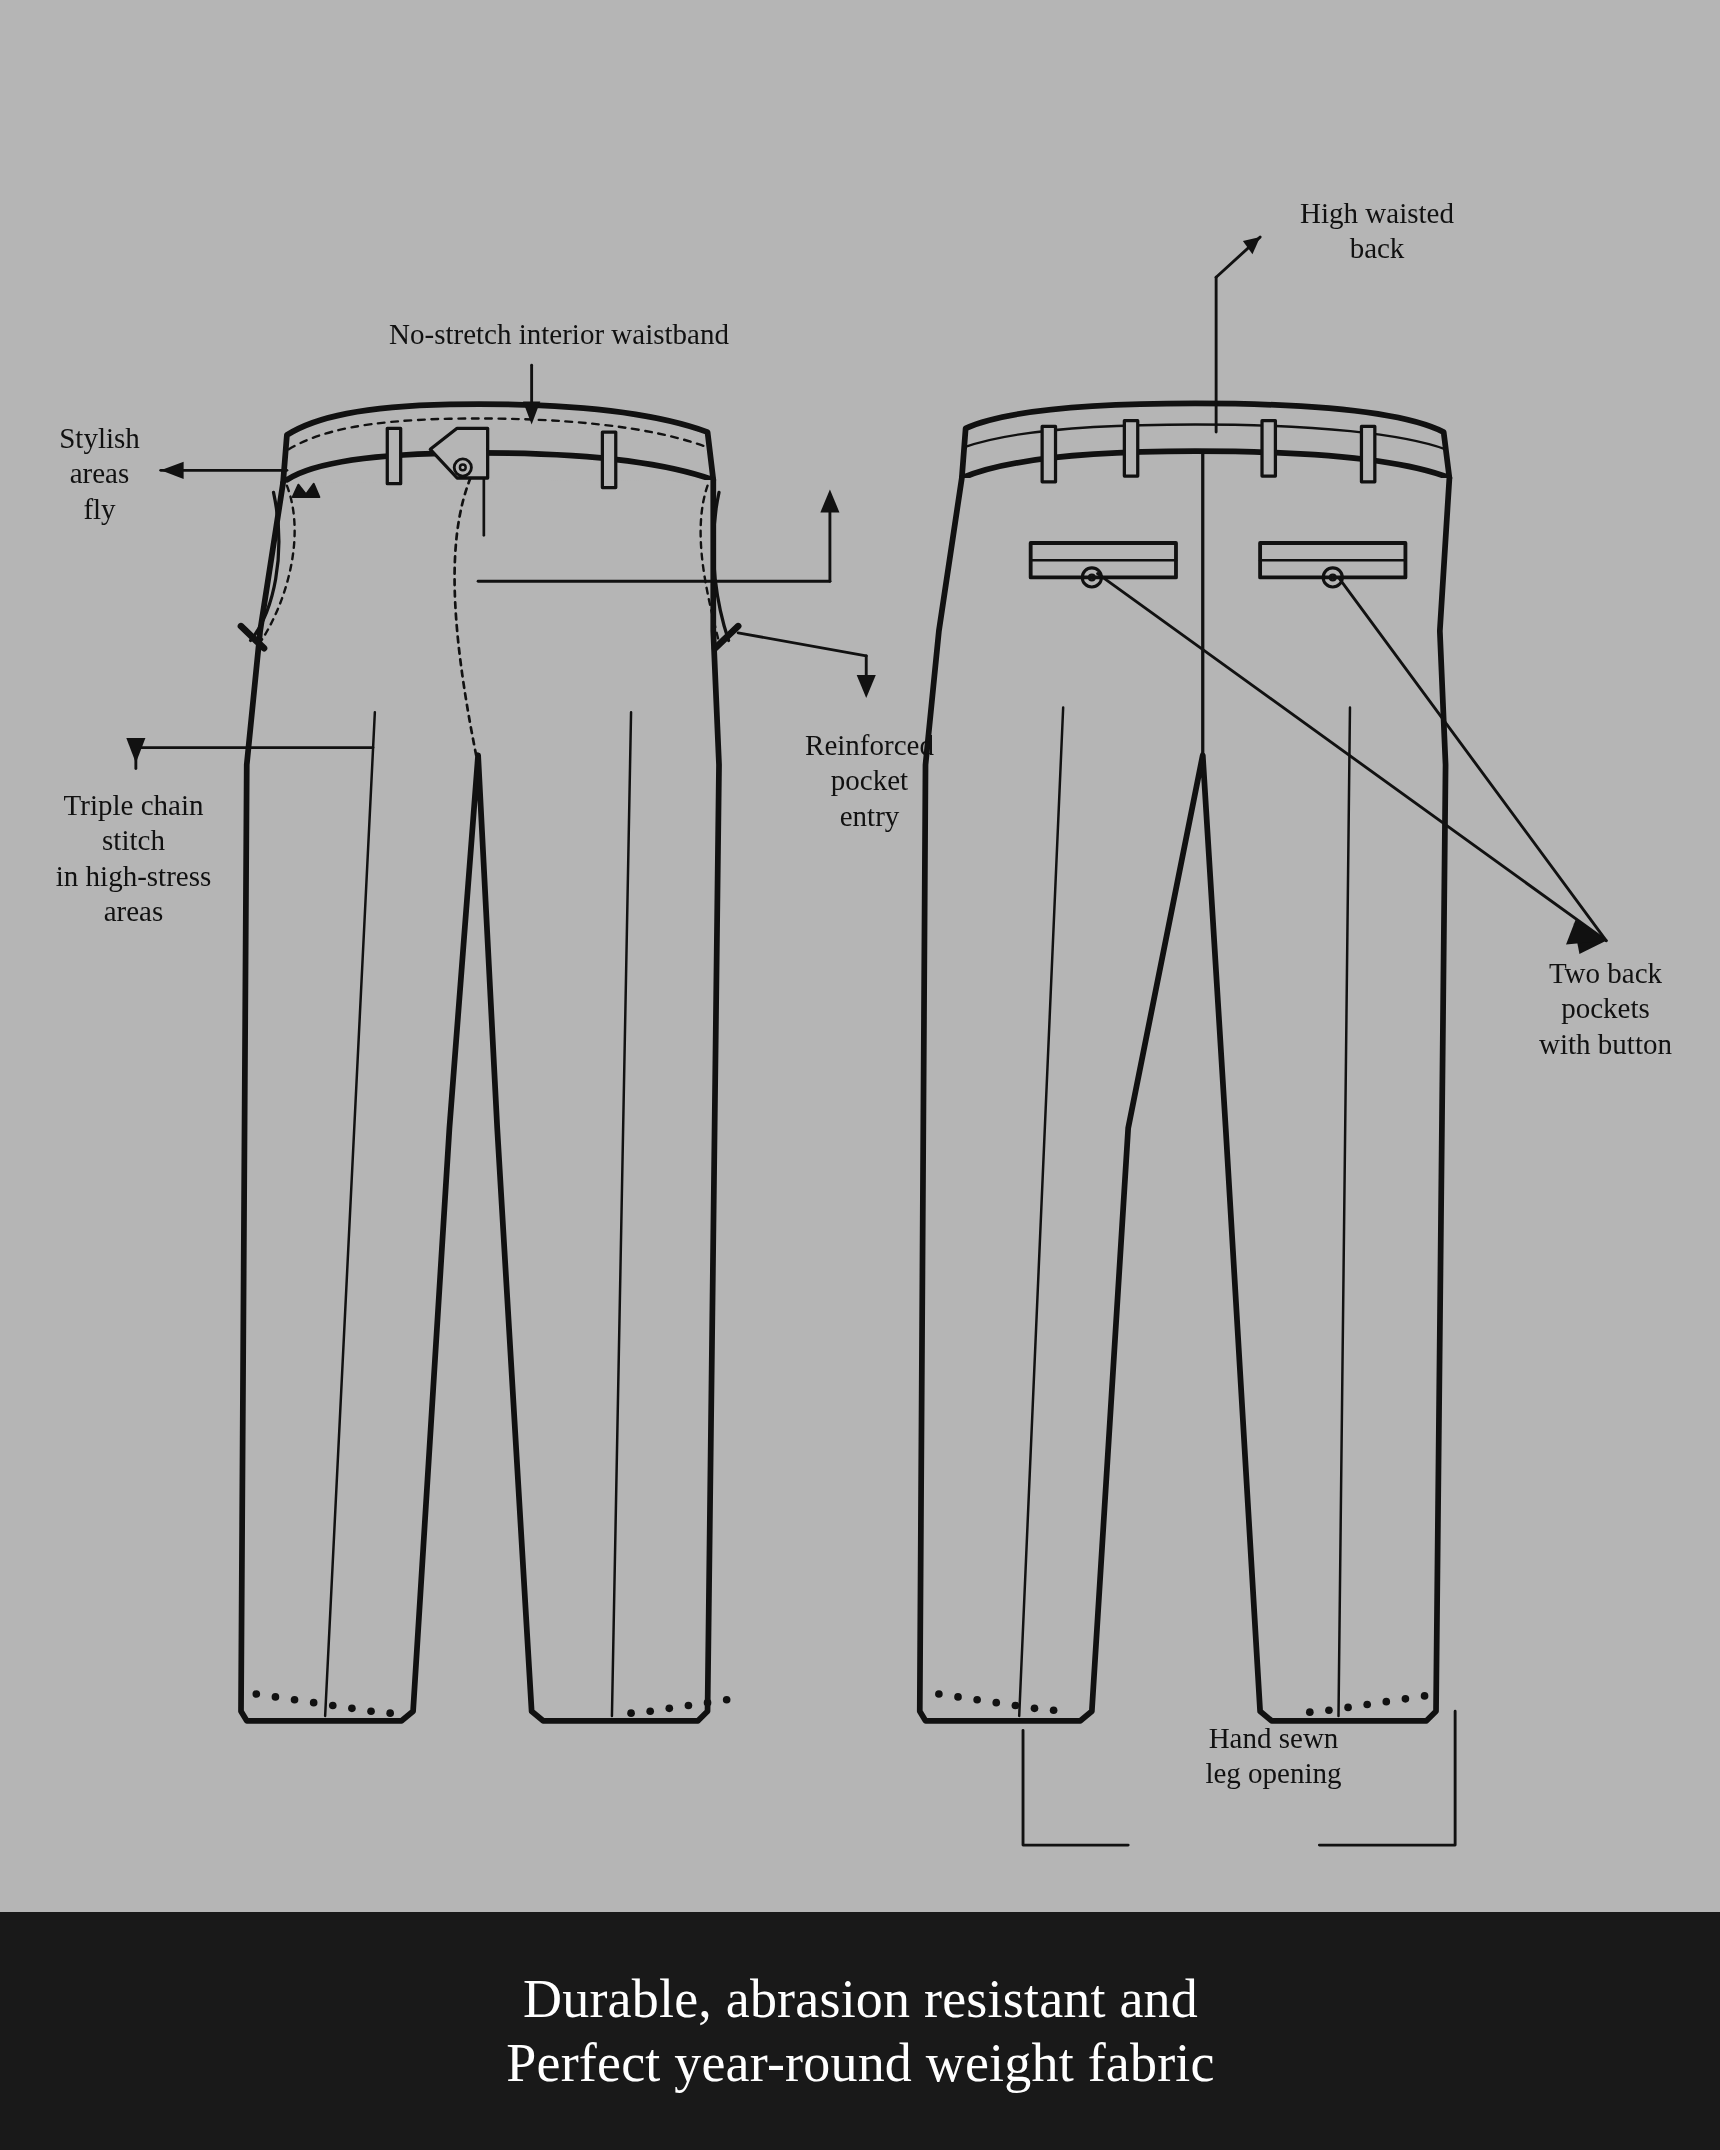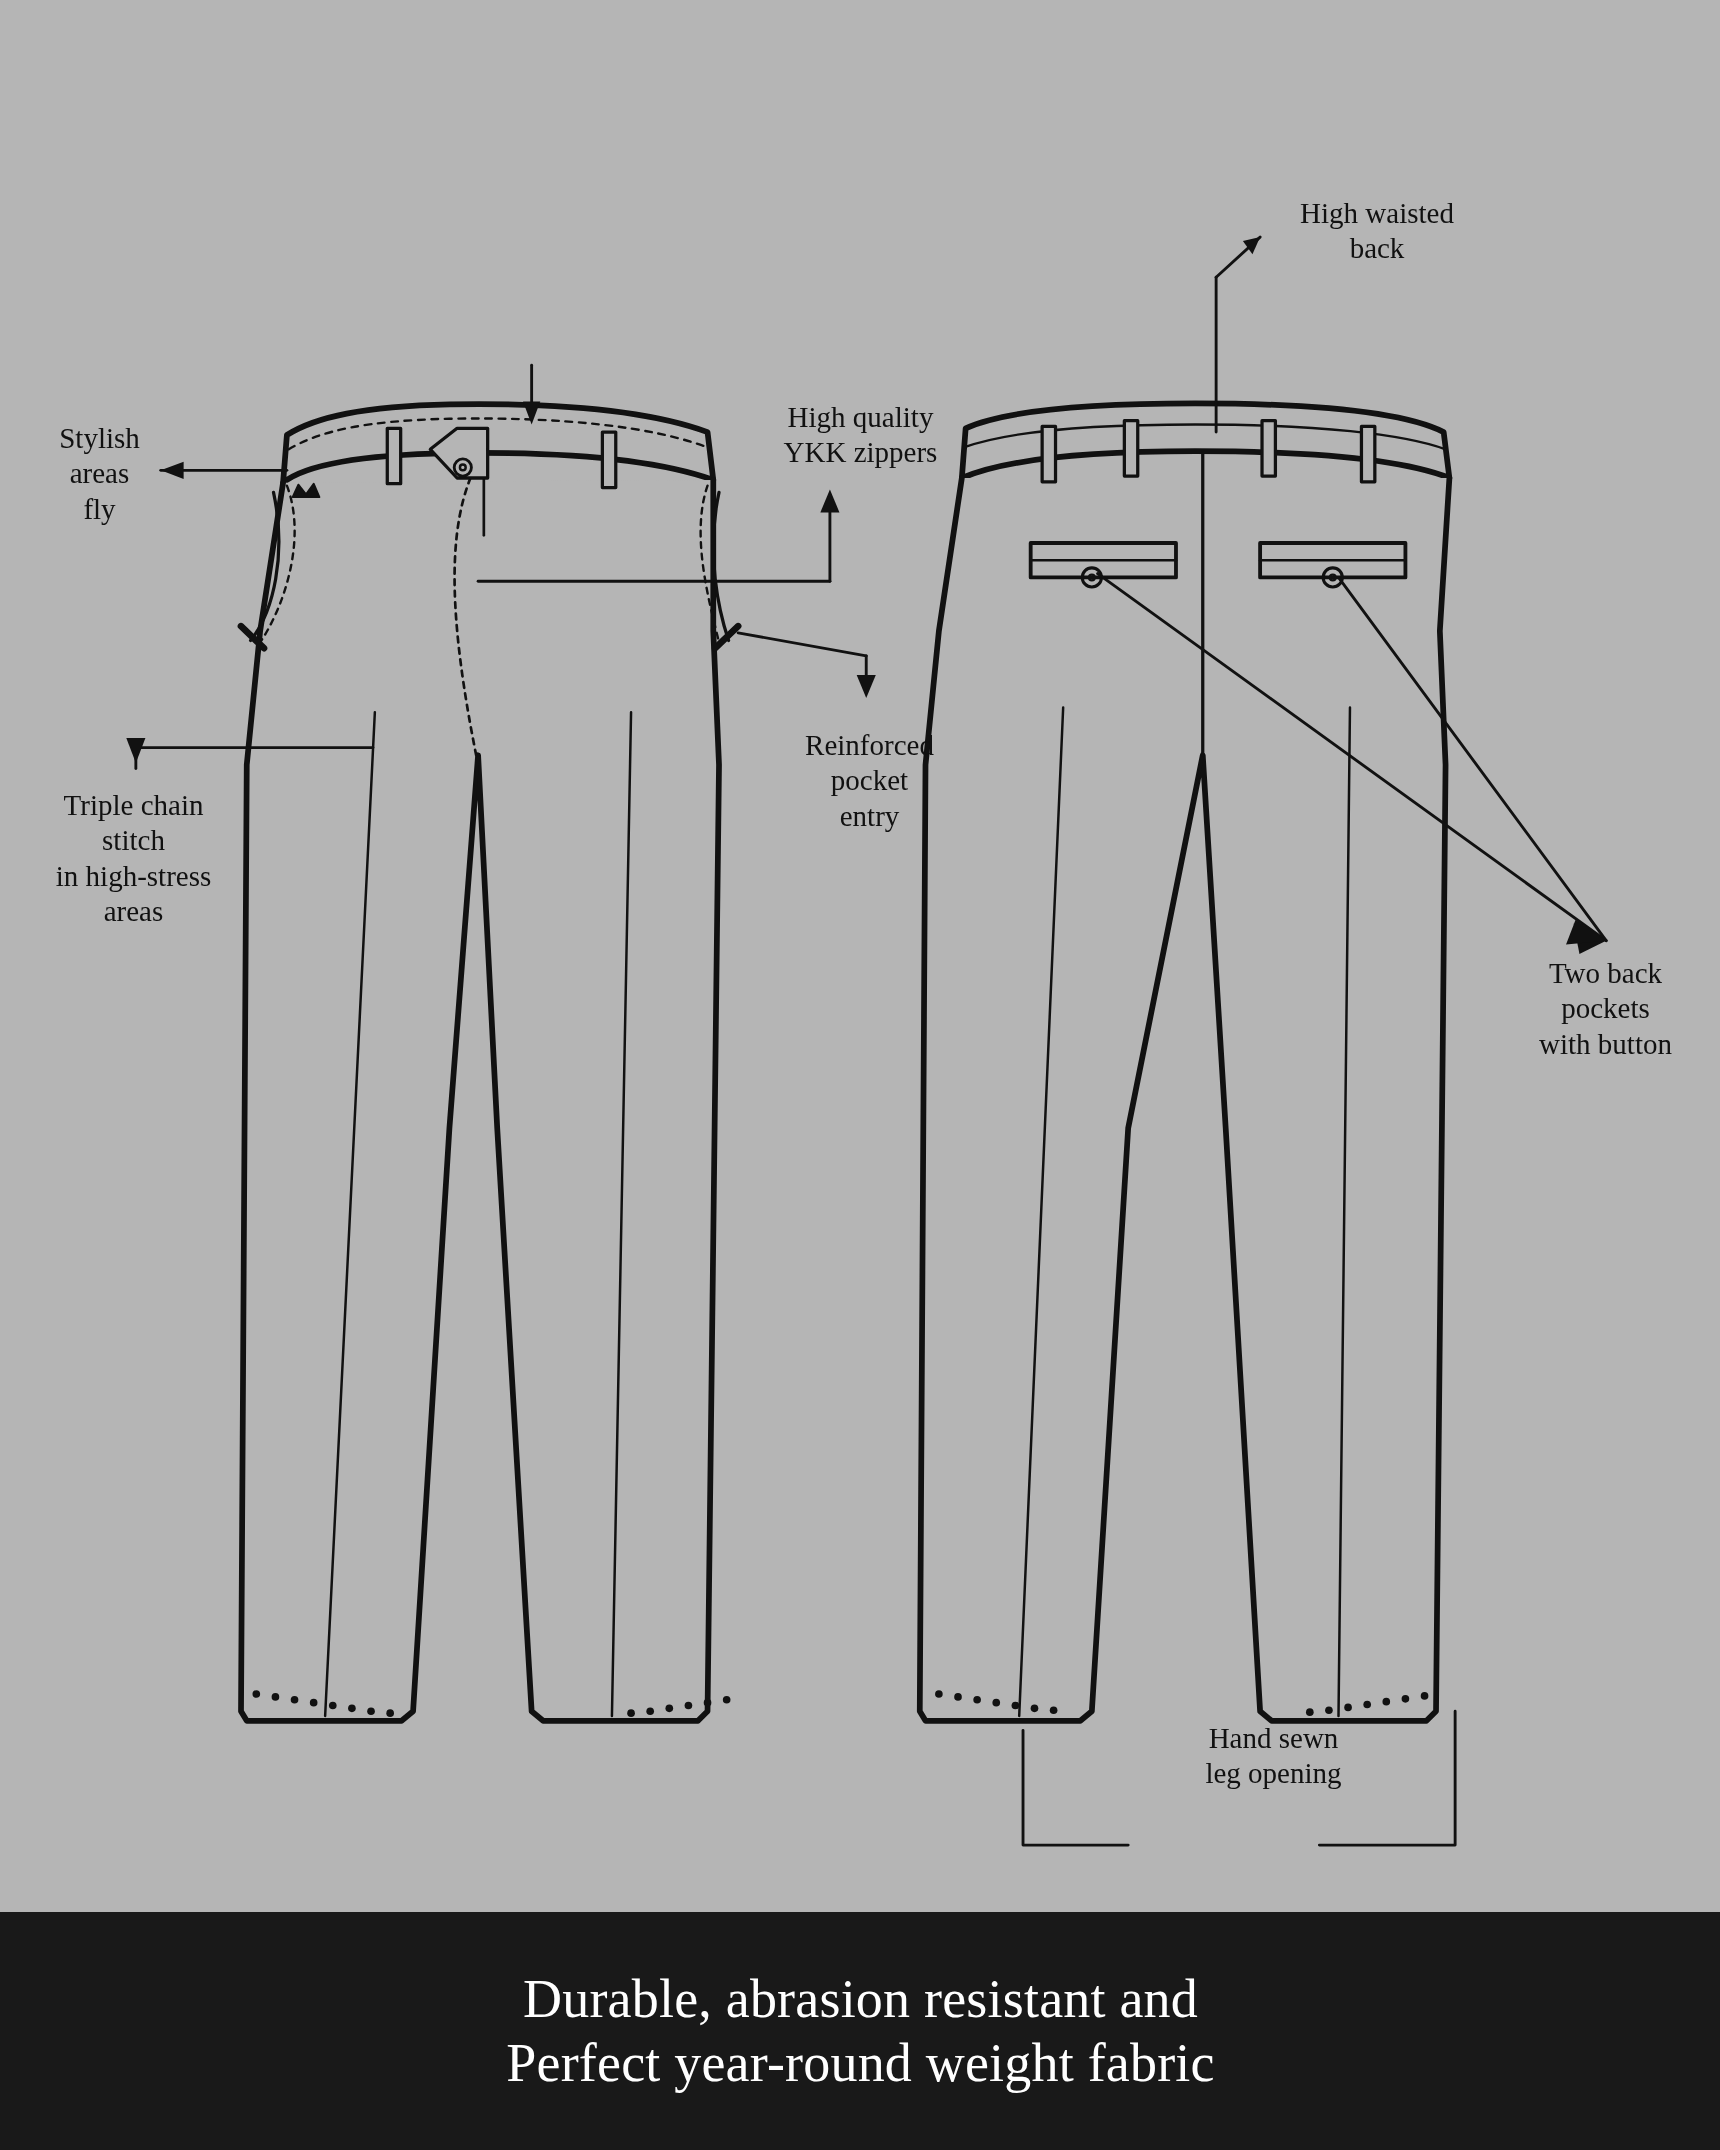--- a/index.html
+++ b/index.html
@@ -204,30 +204,29 @@
         <path d="M1400 604 L 1680 984"></path>
         <path d="M1680 984 L 1646 966 L 1652 998 Z" fill="#111111" stroke="none"></path>
         <path d="M1680 984 L 1648 962 L 1638 988 Z" fill="#111111" stroke="none"></path>
 
         <path d="M1070 1810 L 1070 1930 L 1180 1930"></path>
         <path d="M1522 1790 L 1522 1930 L 1380 1930"></path>
       </g>
     </g>
   </svg>
 
+  <div class="annotation ann-center" style="left:315px; top:317px; width:488px;">No-stretch interior waistband</div>
 
   <div class="annotation ann-left" style="left:1243px; top:196px; width:268px;">High waisted
 back</div>
 
   <div class="annotation ann-center" style="left:23px; top:421px; width:153px;">Stylish
 areas
 fly</div>
 
-  <div class="annotation ann-center" style="left:746px; top:400px; width:229px;">High quality
-YKK zippers</div>
 
   <div class="annotation ann-center" style="left:755px; top:728px; width:229px;">Reinforced
 pocket
 entry</div>
 
   <div class="annotation ann-center" style="left:14px; top:788px; width:239px;">Triple chain
 stitch
 in high-stress
 areas</div>
 

